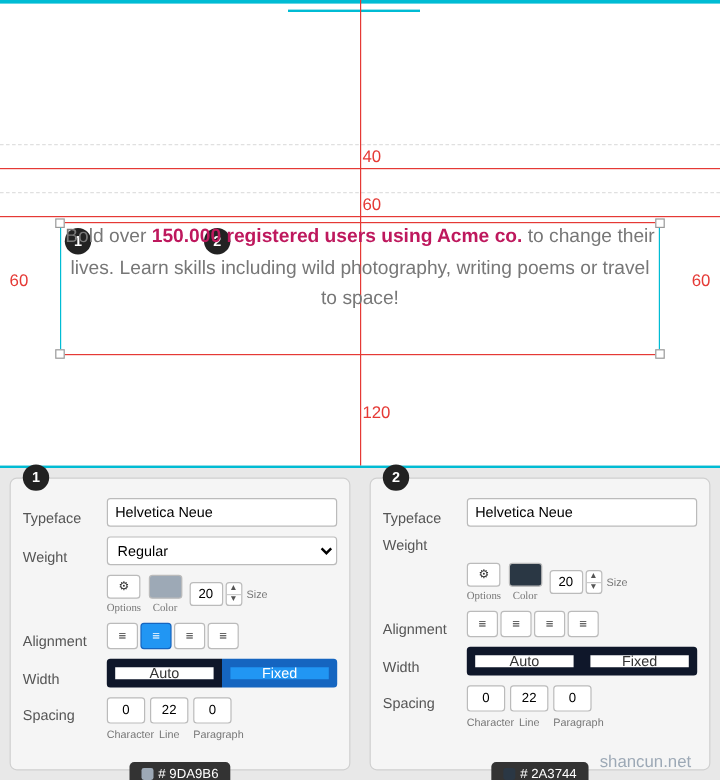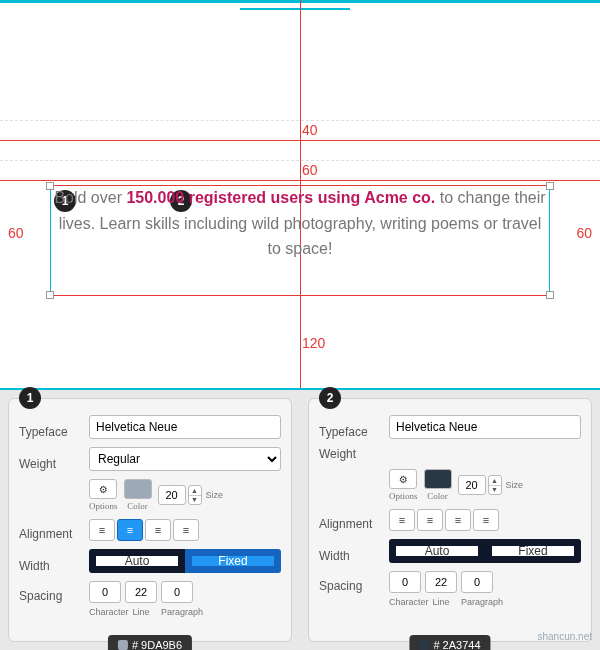--- a/index.html
+++ b/index.html
@@ -378,22 +378,22 @@
     .color-swatch-bold {
       background: #2A3744;
     }
     .color-swatch-light {
       background: #9DA9B6;
     }
 
     .watermark {
       position: absolute;
       bottom: 8px;
-      right: 8px;
-      font-size: 10px;
+      right: 24px;
+      font-size: 14px;
       color: #9DA9B6;
     }
   </style>
 </head>
 <body>
 
 <div class="canvas-area">
 
   <div class="top-border"></div>
   <div class="top-underline"></div>

